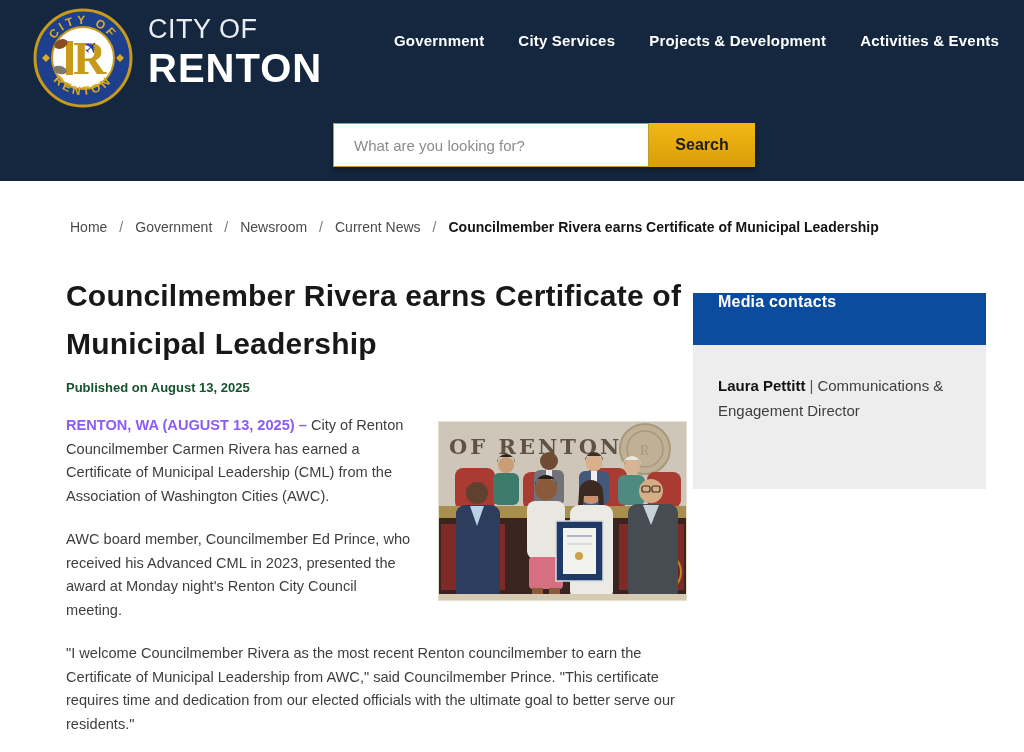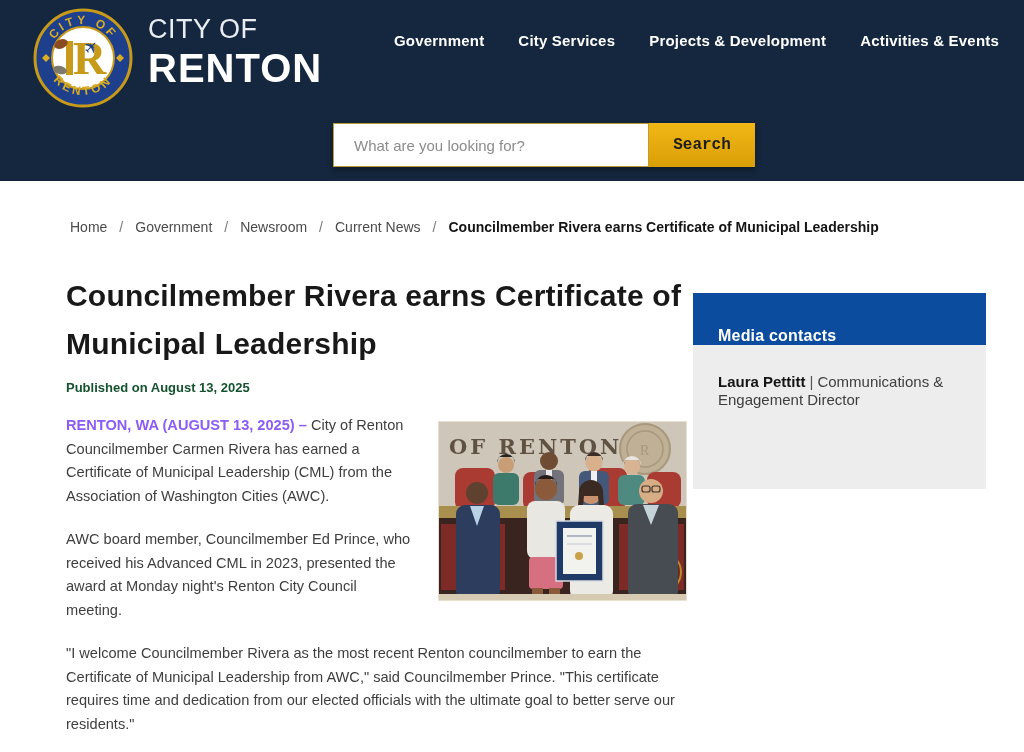--- a/index.html
+++ b/index.html
@@ -15,21 +15,21 @@
   .main-nav{position:absolute;top:32px;right:25px;display:flex;gap:34px;}
   .main-nav a{color:#ffffff;font-size:15px;font-weight:700;text-decoration:none;letter-spacing:.2px;cursor:pointer;}
   .search-bar{position:absolute;left:333px;top:123px;display:flex;height:44px;
               box-shadow:0 3px 6px rgba(0,0,0,.35);}
   .search-input{width:316px;height:44px;border:1px solid #bf9b33;background:#ffffff;
                 padding:0 0 0 20px;font-size:15px;color:#444;box-sizing:border-box;outline:none;
                 font-family:"Liberation Sans",sans-serif;}
   .search-input::placeholder{color:#8c8c8c;}
   .search-btn{width:106px;height:44px;border:none;cursor:pointer;
               background:linear-gradient(#f2b716,#d89e06);
-              font-size:16px;font-weight:700;color:#1d1d1d;font-family:Liberation Mono, monospace;}
+              font-size:16px;font-weight:700;color:#1d1d1d;font-family:Liberation Sans, sans-serif;}
 
   
   .breadcrumb{position:absolute;left:70px;top:219px;display:flex;gap:12px;
               font-size:14px;color:#4b4b4b;white-space:nowrap;}
   .breadcrumb .crumb{color:#4b4b4b;text-decoration:none;cursor:pointer;}
   .breadcrumb .sep{color:#7a7a7a;}
   .breadcrumb .current{font-weight:700;color:#141414;}
 
   
   .page-title{position:absolute;left:66px;top:272px;width:620px;margin:0;
@@ -38,24 +38,24 @@
   .article-body{position:absolute;left:66px;top:414px;width:621px;
                 font-size:14.6px;line-height:23.5px;color:#3e3e3e;}
   .article-body p{margin:0 0 20px 0;}
   .lead{font-weight:700;color:#8b5cf6;}
   .photo-fig{float:right;width:249px;height:180px;margin:2px 0 24px 22px;
              border:1px solid #e7dfd0;box-sizing:border-box;background:#cdc6b9;}
   .photo-fig svg{display:block;}
 
   
   .sidebar{position:absolute;left:693px;top:293px;width:293px;}
-  .sidebar-head{height:52px;background:#0c4c9f;display:flex;align-items:flex-end;
+  .sidebar-head{height:52px;background:#0c4c9f;display:flex;align-items:flex-start;
                 padding-left:25px;color:#ffffff;font-size:16px;font-weight:700;letter-spacing:.2px;}
   .sidebar-body{background:#ededed;height:144px;box-sizing:border-box;
-                padding:28px 25px 0 25px;font-size:15px;line-height:18px;color:#3e3e3e;}
+                padding:28px 25px 0 25px;font-size:15px;line-height:25px;color:#3e3e3e;}
   .contact-name{font-weight:700;color:#141414;}
   .contact-sep{color:#555;padding:0 4px;}
 </style>
 </head>
 <body>
 
 <div class="page">
 
   <header class="site-header">
 

